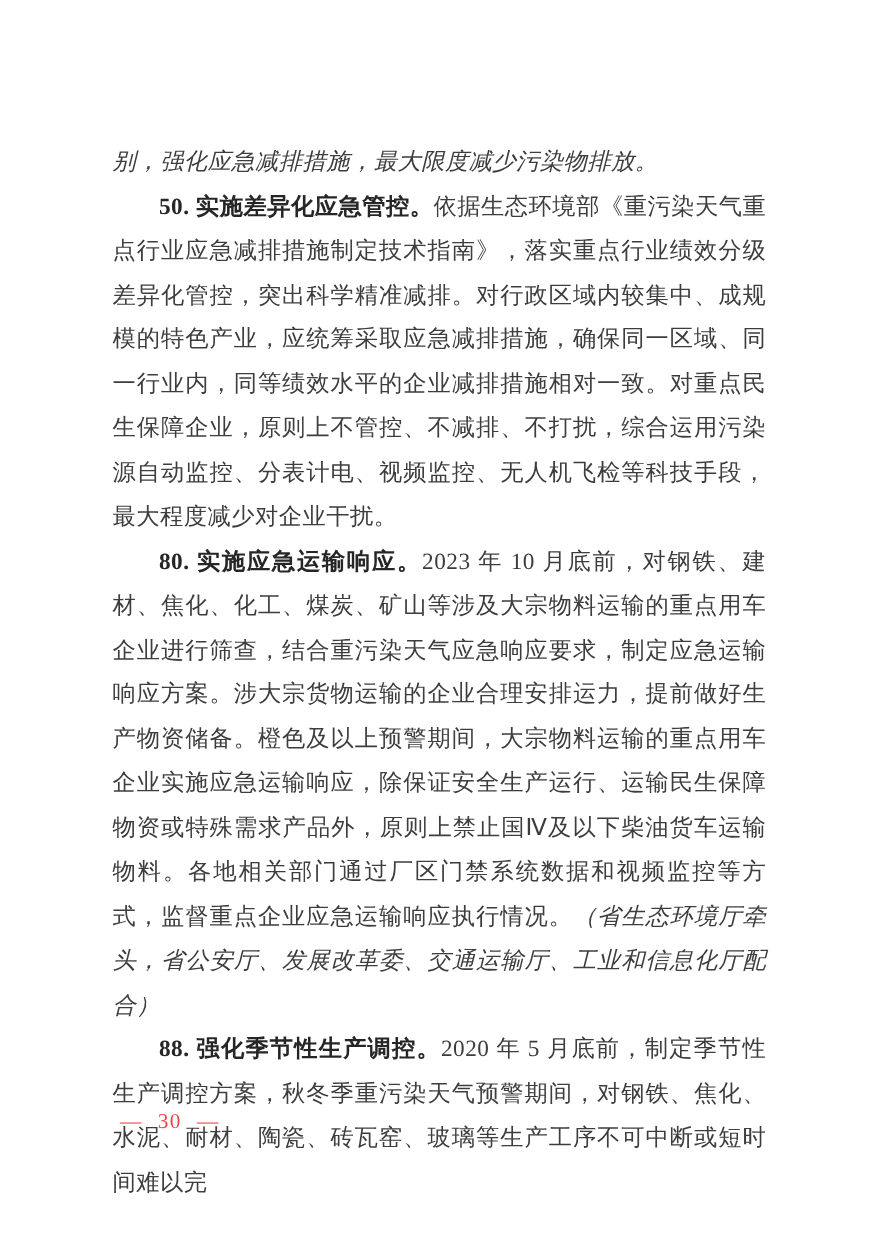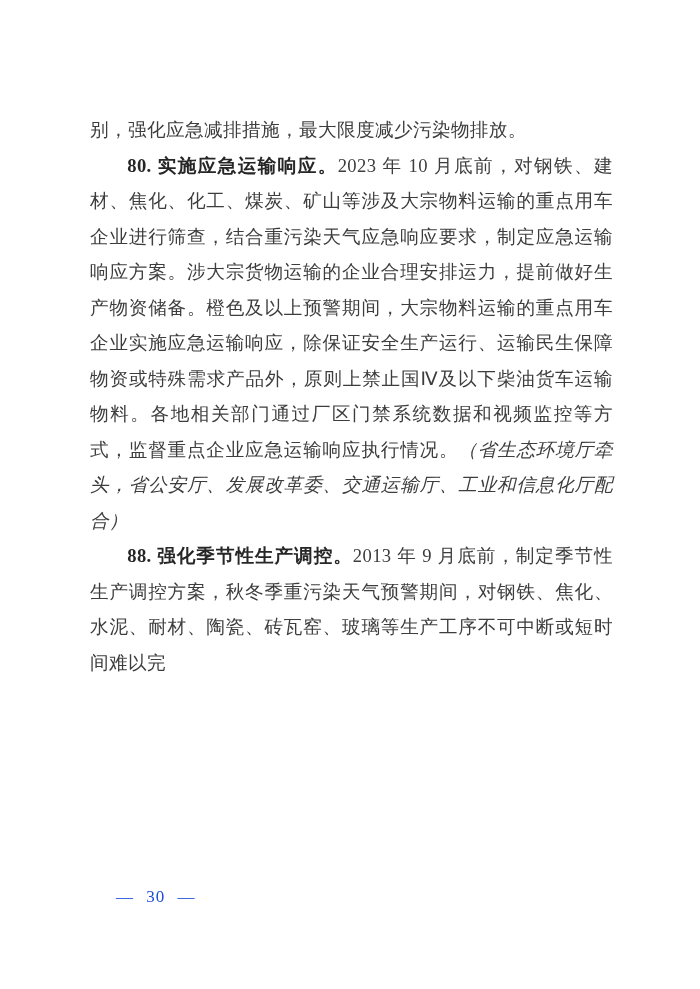--- a/index.html
+++ b/index.html
@@ -23,51 +23,52 @@
     margin: 0;
     padding: 0;
     font-size: 18.6px;
     line-height: 35.5px;
     color: #3d3d3d;
     text-align: justify;
     text-align-last: left;
     text-indent: 2em;
     letter-spacing: 0.4px;
   }
-  .para.no-indent { text-indent: 0; }
+  .para.no-indent { text-indent: 0; font-style: italic; }
   .clause-heading {
     font-weight: bold;
     color: #262626;
   }
   .kai {
     font-style: italic;
     color: #3d3d3d;
   }
   .page-footer {
     position: absolute;
-    left: 116px;
+    left: 96px;
     top: 886px;
     font-size: 17px;
     line-height: 22px;
-    color: #1d4ed8;
+    color: #ef4444;
     word-spacing: 7px;
     letter-spacing: 1px;
   }
 </style>
 </head>
 <body>
 
 <div class="page">
 
   <main class="body-text">
 
     <p class="para no-indent"><span>别，强化应急减排措施，最大限度减少污染物排放。</span></p>
 
+    <p class="para"><span class="clause-heading">50. 实施差异化应急管控。</span><span>依据生态环境部《重污染天气重点行业应急减排措施制定技术指南》，落实重点行业绩效分级差异化管控，突出科学精准减排。对行政区域内较集中、成规模的特色产业，应统筹采取应急减排措施，确保同一区域、同一行业内，同等绩效水平的企业减排措施相对一致。对重点民生保障企业，原则上不管控、不减排、不打扰，综合运用污染源自动监控、分表计电、视频监控、无人机飞检等科技手段，最大程度减少对企业干扰。</span></p>
 
     <p class="para"><span class="clause-heading">80. 实施应急运输响应。</span><span>2023 年 10 月底前，对钢铁、建材、焦化、化工、煤炭、矿山等涉及大宗物料运输的重点用车企业进行筛查，结合重污染天气应急响应要求，制定应急运输响应方案。涉大宗货物运输的企业合理安排运力，提前做好生产物资储备。橙色及以上预警期间，大宗物料运输的重点用车企业实施应急运输响应，除保证安全生产运行、运输民生保障物资或特殊需求产品外，原则上禁止国Ⅳ及以下柴油货车运输物料。各地相关部门通过厂区门禁系统数据和视频监控等方式，监督重点企业应急运输响应执行情况。</span><span class="kai">（省生态环境厅牵头，省公安厅、发展改革委、交通运输厅、工业和信息化厅配合）</span></p>
 
-    <p class="para"><span class="clause-heading">88. 强化季节性生产调控。</span><span>2013 年 9 月底前，制定季节性生产调控方案，秋冬季重污染天气预警期间，对钢铁、焦化、水泥、耐材、陶瓷、砖瓦窑、玻璃等生产工序不可中断或短时间难以完</span></p>
+    <p class="para"><span class="clause-heading">88. 强化季节性生产调控。</span><span>2020 年 5 月底前，制定季节性生产调控方案，秋冬季重污染天气预警期间，对钢铁、焦化、水泥、耐材、陶瓷、砖瓦窑、玻璃等生产工序不可中断或短时间难以完</span></p>
 
   </main>
 
   <footer class="page-footer"><span>— 30 —</span></footer>
 
 </div>
 
 </body></html>

